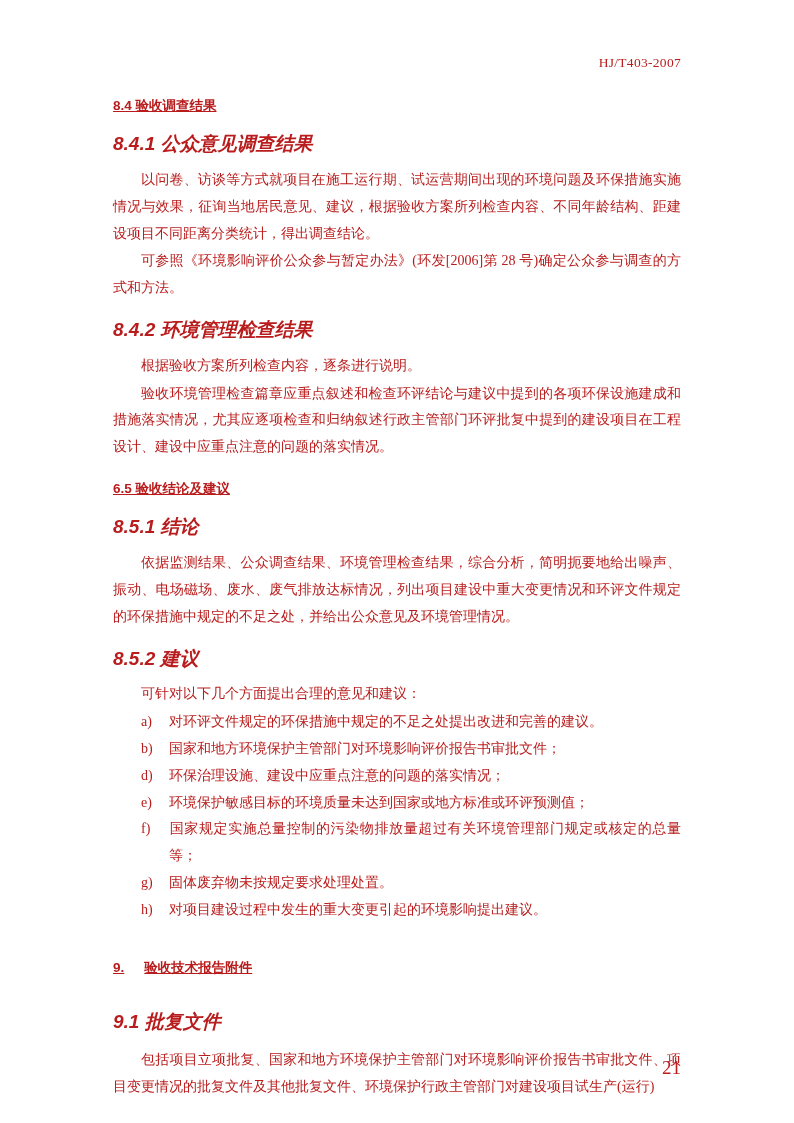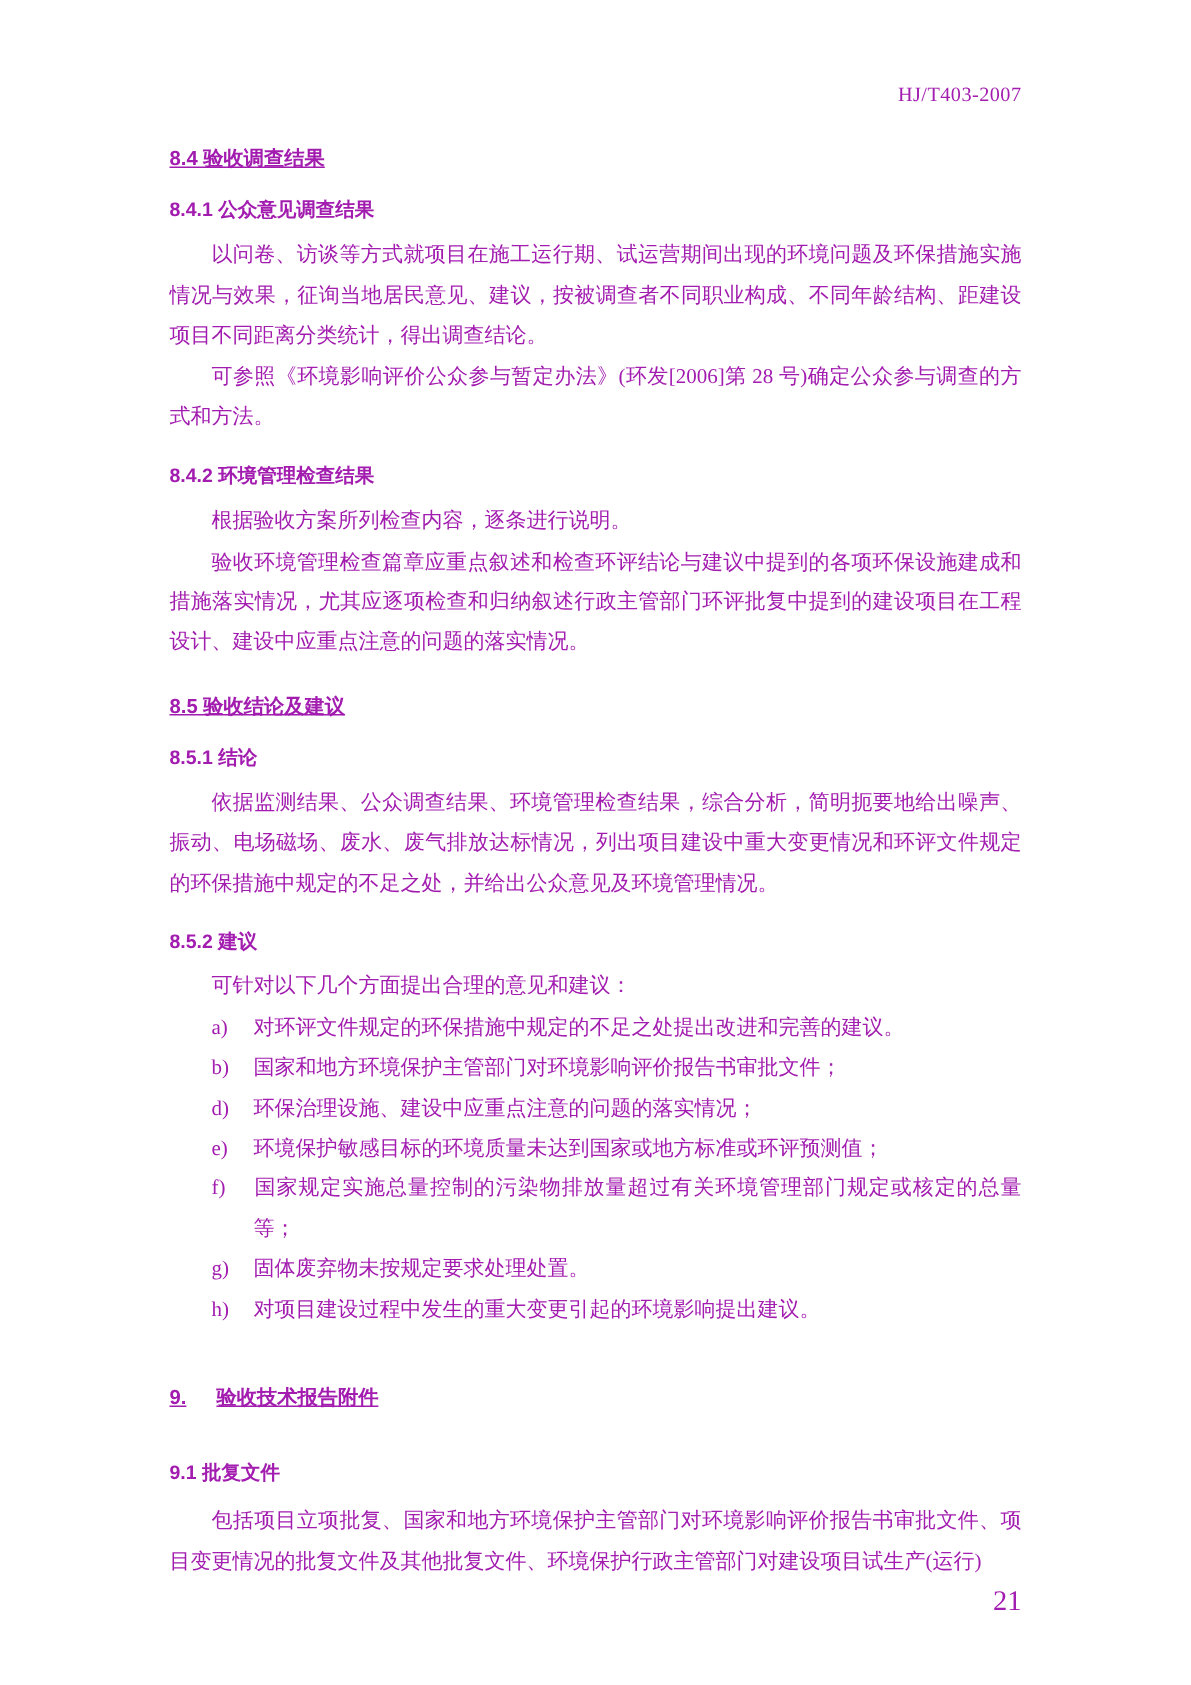--- a/index.html
+++ b/index.html
@@ -6,21 +6,21 @@
     margin: 0;
     padding: 0;
     background: #ffffff;
   }
   .page {
     position: relative;
     width: 794px;
     height: 1123px;
     background: #ffffff;
     font-family: "Liberation Serif", "DejaVu Serif", serif;
-    color: #a21caf;
+    color: #b91c1c;
     box-sizing: border-box;
     overflow: hidden;
   }
   .header {
     position: absolute;
     top: 55px;
     right: 113px;
     font-family: "Liberation Serif", "DejaVu Serif", serif;
     font-size: 13.5px;
     letter-spacing: 0.3px;
@@ -34,24 +34,25 @@
   .h2 {
     font-family: "Liberation Sans", "DejaVu Sans", sans-serif;
     font-size: 13.5px;
     font-weight: 600;
     margin: 0 0 10px 0;
     line-height: 1.5;
     text-decoration: underline;
   }
   .h3 {
     font-family: "Liberation Sans", "DejaVu Sans", sans-serif;
-    font-size: 13px;
+    font-size: 19px;
     font-weight: 600;
     margin: 0 0 8px 0;
     line-height: 1.5;
+    font-style: italic;
   }
   .h2.spaced { margin-top: 18px; }
   .h3.spaced { margin-top: 14px; }
   p.body {
     font-size: 14px;
     line-height: 1.92;
     margin: 0 0 1px 0;
     text-align: justify;
     text-justify: inter-ideograph;
     text-indent: 28px;
@@ -102,28 +103,28 @@
 
 <div class="page">
 
   <div class="header">HJ/T403-2007</div>
 
   <div class="content">
 
     <h2 class="h2">8.4  验收调查结果</h2>
 
     <h3 class="h3 spaced">8.4.1 公众意见调查结果</h3>
-    <p class="body">以问卷、访谈等方式就项目在施工运行期、试运营期间出现的环境问题及环保措施实施情况与效果，征询当地居民意见、建议，按被调查者不同职业构成、不同年龄结构、距建设项目不同距离分类统计，得出调查结论。</p>
+    <p class="body">以问卷、访谈等方式就项目在施工运行期、试运营期间出现的环境问题及环保措施实施情况与效果，征询当地居民意见、建议，根据验收方案所列检查内容、不同年龄结构、距建设项目不同距离分类统计，得出调查结论。</p>
     <p class="body">可参照《环境影响评价公众参与暂定办法》(环发[2006]第 28 号)确定公众参与调查的方式和方法。</p>
 
     <h3 class="h3 spaced">8.4.2 环境管理检查结果</h3>
     <p class="body">根据验收方案所列检查内容，逐条进行说明。</p>
     <p class="body">验收环境管理检查篇章应重点叙述和检查环评结论与建议中提到的各项环保设施建成和措施落实情况，尤其应逐项检查和归纳叙述行政主管部门环评批复中提到的建设项目在工程设计、建设中应重点注意的问题的落实情况。</p>
 
-    <h2 class="h2 spaced">8.5  验收结论及建议</h2>
+    <h2 class="h2 spaced">6.5  验收结论及建议</h2>
 
     <h3 class="h3 spaced">8.5.1 结论</h3>
     <p class="body">依据监测结果、公众调查结果、环境管理检查结果，综合分析，简明扼要地给出噪声、振动、电场磁场、废水、废气排放达标情况，列出项目建设中重大变更情况和环评文件规定的环保措施中规定的不足之处，并给出公众意见及环境管理情况。</p>
 
     <h3 class="h3 spaced">8.5.2 建议</h3>
     <p class="body">可针对以下几个方面提出合理的意见和建议：</p>
 
     <ul class="list">
       <li><span class="mk">a)</span><span class="txt">对环评文件规定的环保措施中规定的不足之处提出改进和完善的建议。</span></li>
       <li><span class="mk">b)</span><span class="txt">国家和地方环境保护主管部门对环境影响评价报告书审批文件；</span></li>

